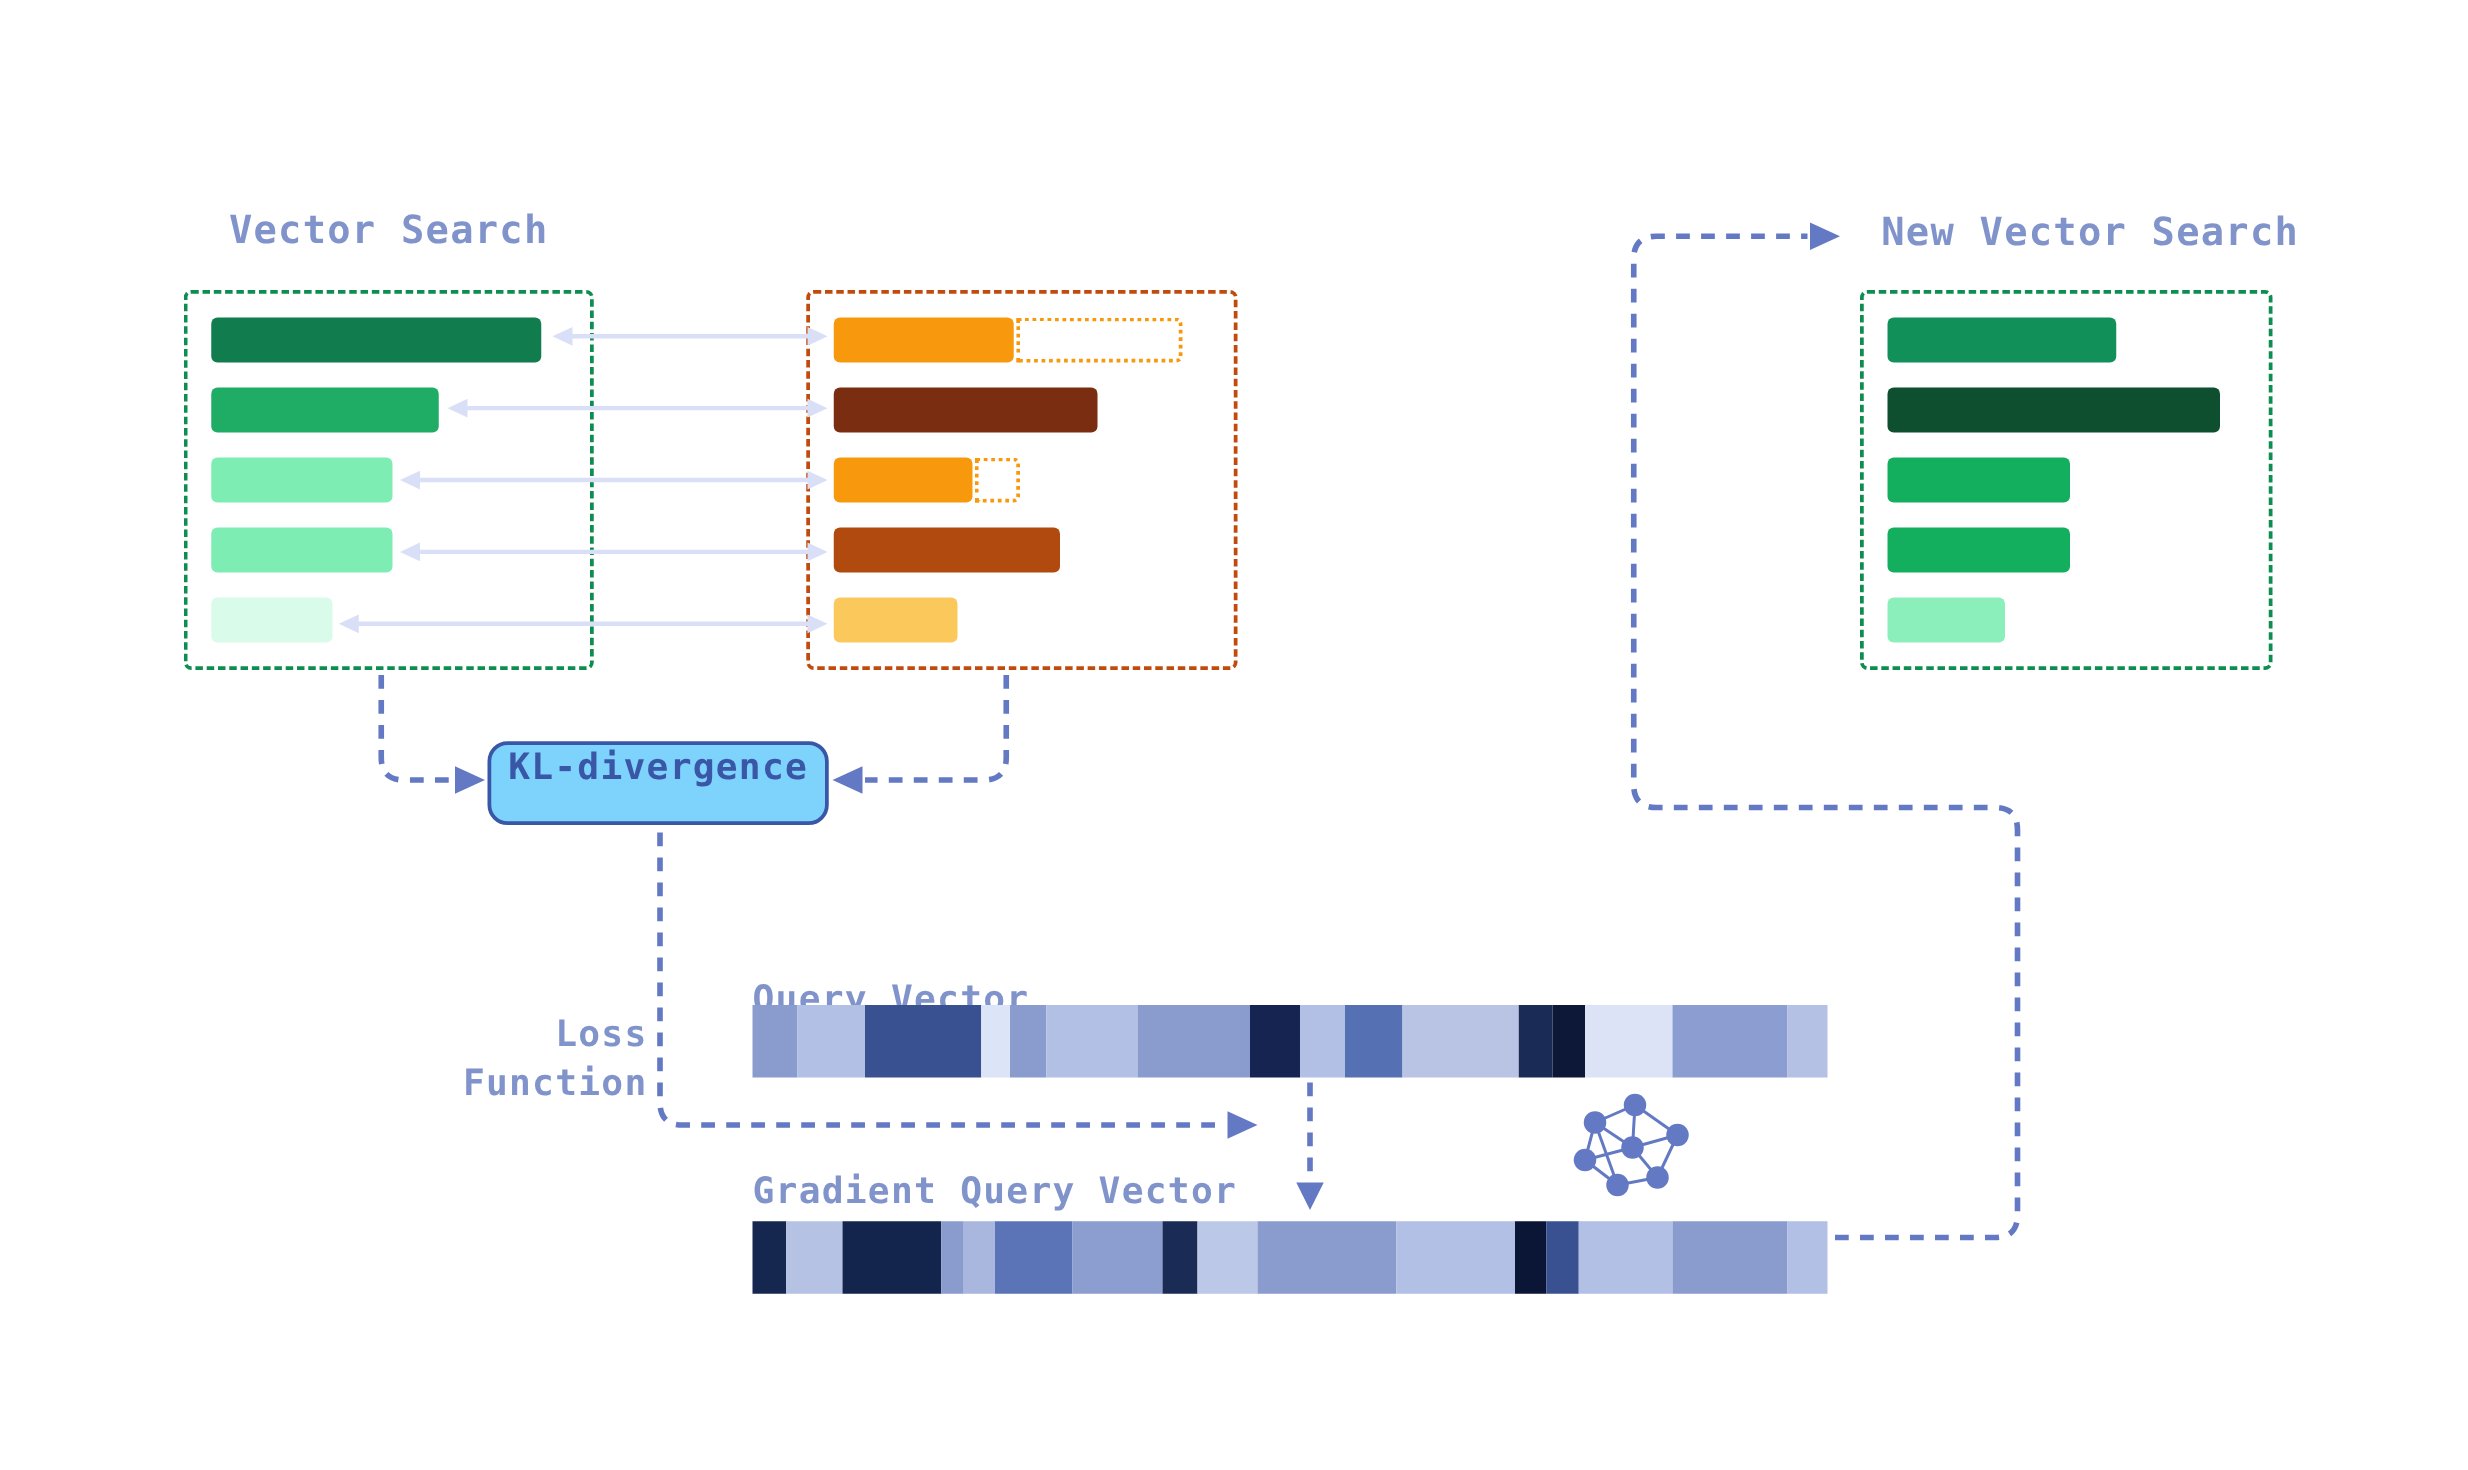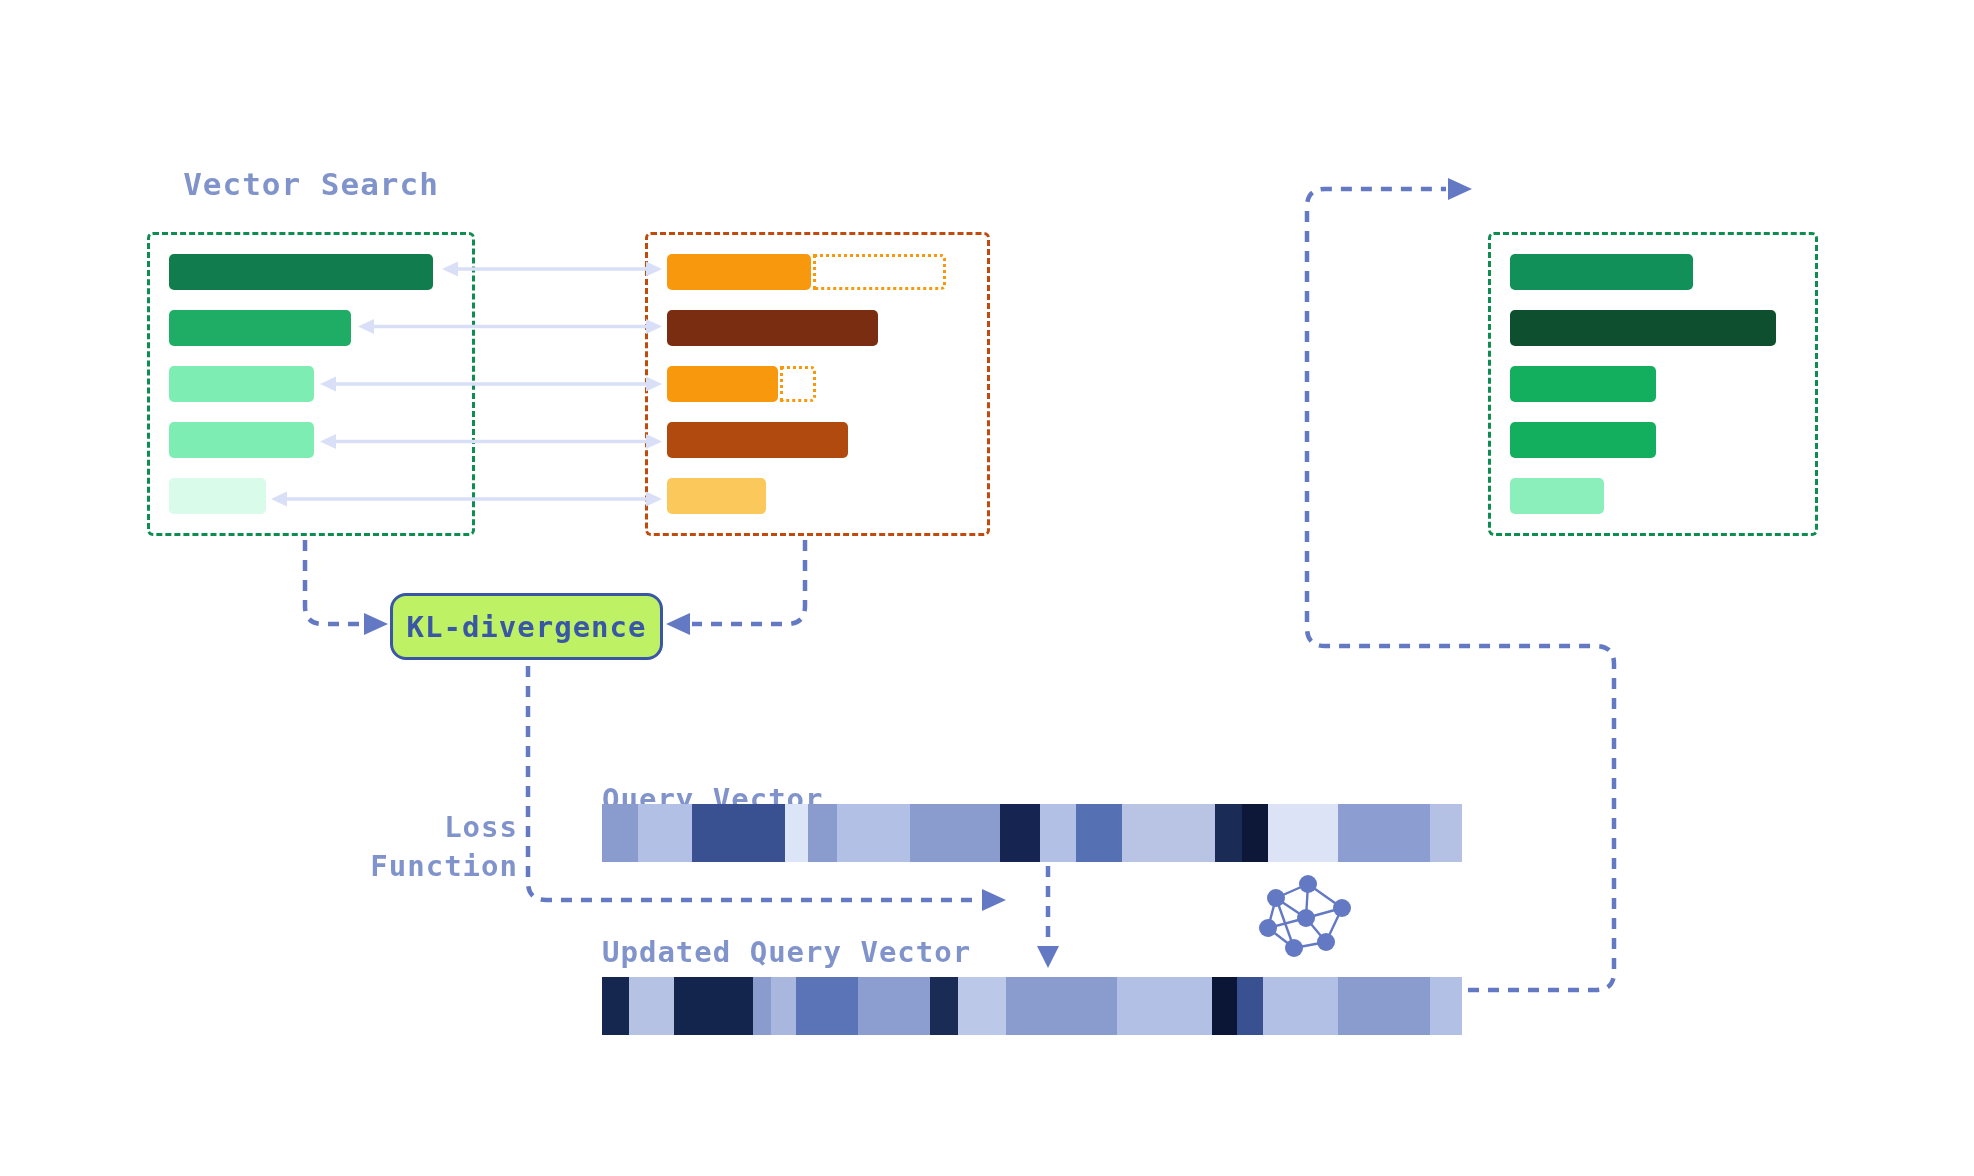--- a/index.html
+++ b/index.html
@@ -18,22 +18,22 @@
     position:absolute;inset:19px;display:flex;flex-direction:column;justify-content:space-between;
   }
   .bar-row{display:flex;align-items:stretch;height:36px;}
   .bar{height:36px;border-radius:5px;}
   .bar-ext{
     height:36px;box-sizing:border-box;border:3px dotted #F8990D;
     border-radius:0 5px 5px 0;margin-left:2px;
   }
   .kl-box{
     position:absolute;left:390px;top:593px;width:273px;height:67px;box-sizing:border-box;
-    border:3px solid var(--kl-blue,#3A57A7);border-radius:16px;background:#bef264;
-    display:flex;align-items:center;justify-content:center;
+    border:3px solid var(--kl-blue,#3A57A7);border-radius:16px;background:#7dd3fc;
+    display:flex;justify-content:center;
     font-size:29px;font-weight:700;color:var(--kl-blue,#3A57A7);letter-spacing:1px;
   }
   .strip-label{
     position:absolute;font-size:29px;font-weight:700;color:var(--label-blue,#8093CB);
     letter-spacing:1px;white-space:nowrap;
   }
   .strip{
     position:absolute;left:602px;width:860px;height:58px;display:flex;
   }
   .strip .cell{flex-basis:0;}
@@ -98,20 +98,21 @@
           <div class="bar-row">
             <div class="bar" style="width: 60%; background: rgb(176, 74, 14);"></div>
           </div>
           <div class="bar-row">
             <div class="bar" style="width: 33%; background: rgb(251, 201, 91);"></div>
           </div>
         </div>
     </div>
   </div>
 
+  <div class="panel-title" style="left:1505px;top:168px;">New Vector Search</div>
   <div>
     <div class="dash-box box" style="left: 1488px; top: 232px; width: 330px; height: 304px; border-color: rgb(13, 141, 79);">
       <div class="bars">
           <div class="bar-row">
             <div class="bar" style="width: 64%; background: rgb(18, 144, 90);"></div>
           </div>
           <div class="bar-row">
             <div class="bar" style="width: 93%; background: rgb(13, 79, 46);"></div>
           </div>
           <div class="bar-row">
@@ -149,21 +150,21 @@
       <div class="cell" style="flex-grow: 36; background: rgb(179, 192, 229);"></div>
       <div class="cell" style="flex-grow: 46; background: rgb(86, 112, 180);"></div>
       <div class="cell" style="flex-grow: 93; background: rgb(185, 196, 228);"></div>
       <div class="cell" style="flex-grow: 27; background: rgb(26, 43, 85);"></div>
       <div class="cell" style="flex-grow: 26; background: rgb(13, 24, 56);"></div>
       <div class="cell" style="flex-grow: 70; background: rgb(220, 227, 246);"></div>
       <div class="cell" style="flex-grow: 92; background: rgb(140, 157, 209);"></div>
       <div class="cell" style="flex-grow: 32; background: rgb(180, 192, 228);"></div>
     </div>
 
-  <div class="strip-label" style="left:602px;top:935px;">Updated Query Vector</div>
+  <div class="strip-label" style="left:602px;top:935px;">Gradient Query Vector</div>
   <div class="strip" style="top:977px;">
       <div class="cell" style="flex-grow: 27; background: rgb(22, 39, 79);"></div>
       <div class="cell" style="flex-grow: 44; background: rgb(181, 194, 228);"></div>
       <div class="cell" style="flex-grow: 78; background: rgb(20, 37, 77);"></div>
       <div class="cell" style="flex-grow: 18; background: rgb(138, 155, 206);"></div>
       <div class="cell" style="flex-grow: 24; background: rgb(169, 183, 222);"></div>
       <div class="cell" style="flex-grow: 61; background: rgb(91, 116, 184);"></div>
       <div class="cell" style="flex-grow: 71; background: rgb(140, 157, 208);"></div>
       <div class="cell" style="flex-grow: 28; background: rgb(26, 43, 85);"></div>
       <div class="cell" style="flex-grow: 47; background: rgb(188, 200, 232);"></div>

